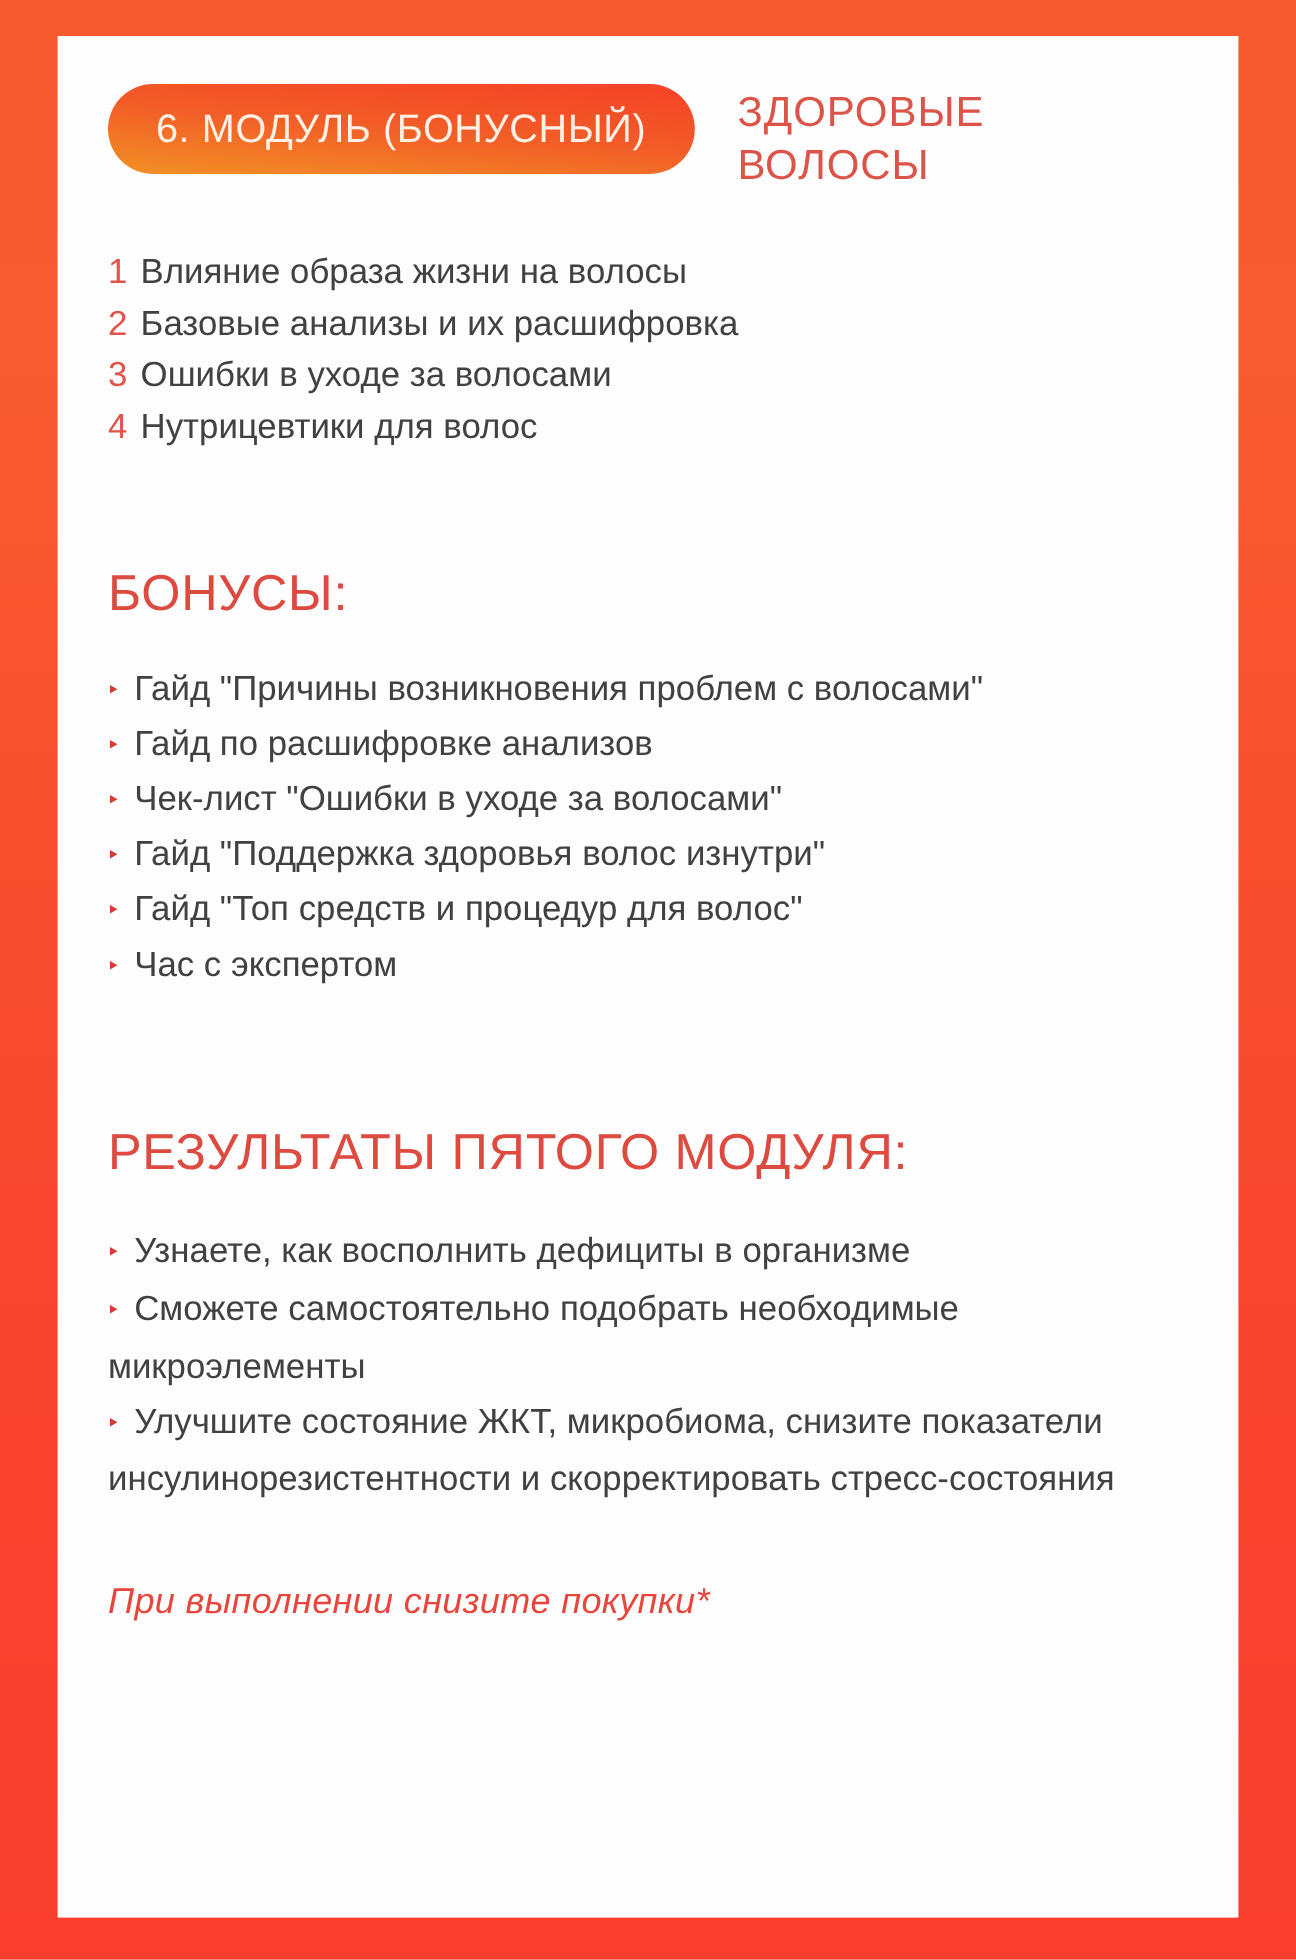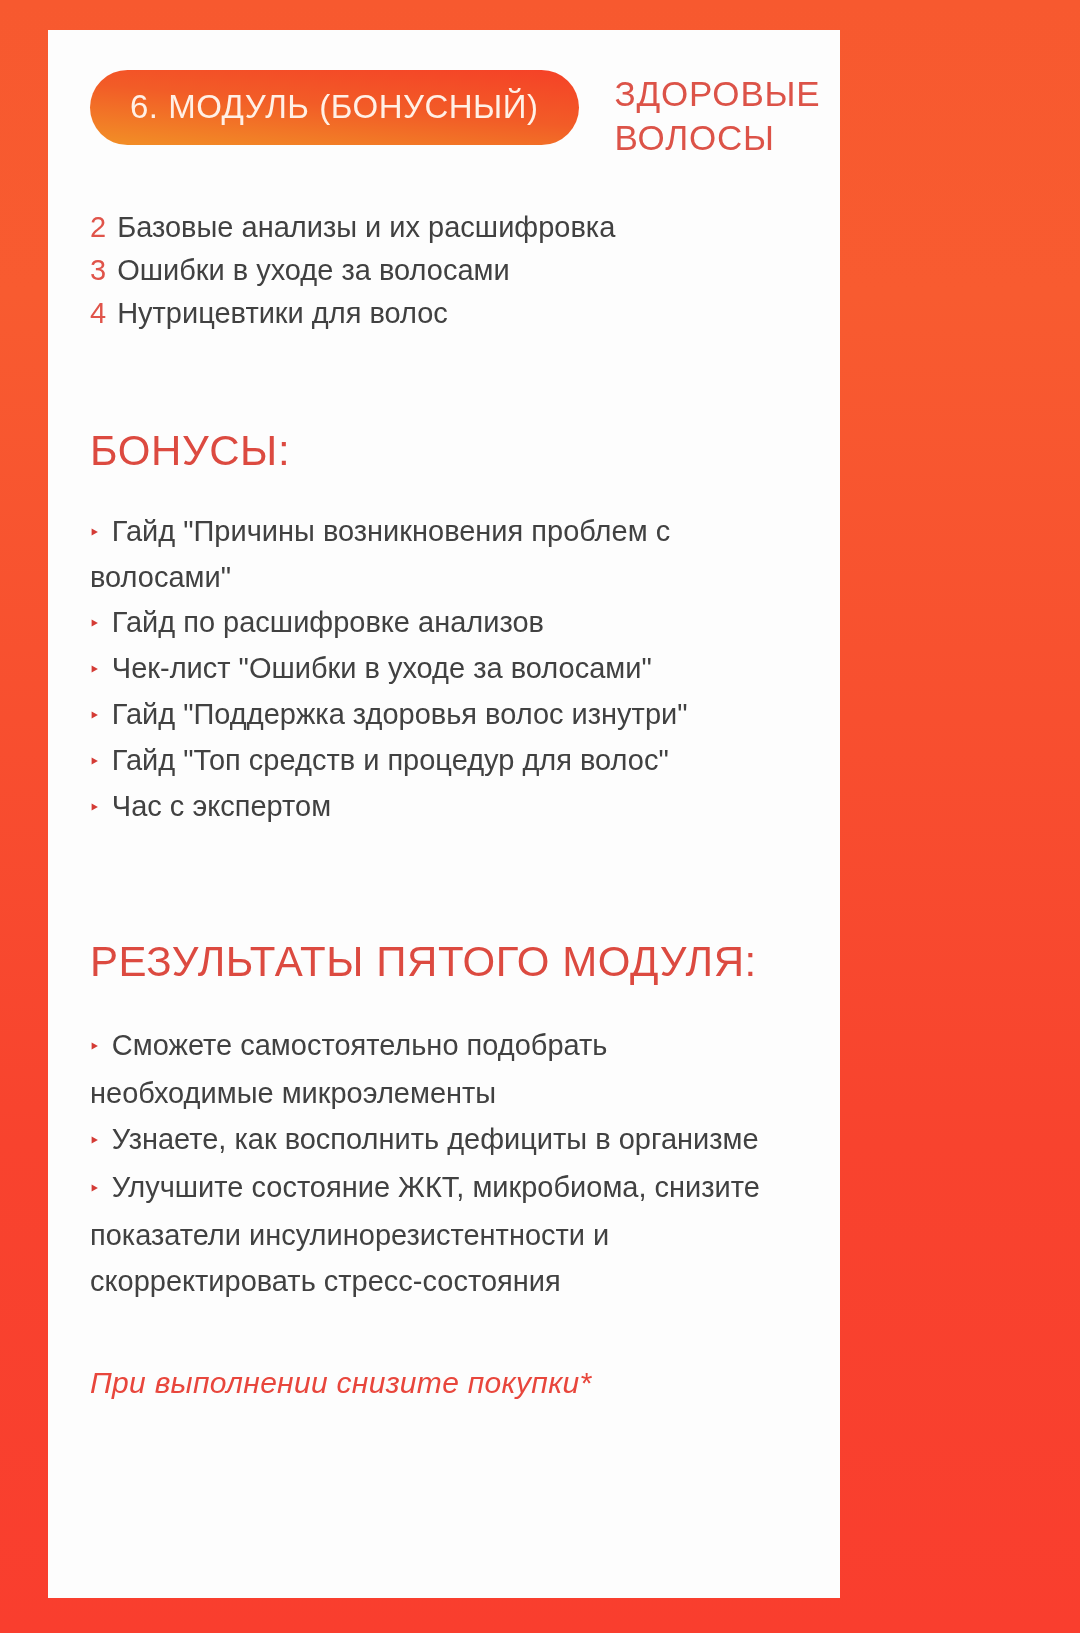--- a/index.html
+++ b/index.html
@@ -6,21 +6,21 @@
   body {
     width: 1080px; height: 1633px;
     background: linear-gradient(180deg, #F7592F 0%, #F85B30 18%, #F8432E 70%, #F93E2E 100%);
     font-family: "Liberation Sans", sans-serif;
     position: relative;
     overflow: hidden;
   }
   .card {
     position: absolute;
     left: 48px; top: 30px;
-    width: 792px; height: 1568px;
+    width: 984px; height: 1568px;
     background: #fdfdfd;
     box-sizing: border-box;
     padding: 40px 44px 0 42px;
   }
   .header {
     display: flex;
     align-items: flex-start;
   }
   .badge {
     background: linear-gradient(185deg, #F54127 0%, #F25C27 48%, #F29026 100%);
@@ -90,39 +90,40 @@
     <div class="badge">
       <span>6. МОДУЛЬ (БОНУСНЫЙ)</span>
     </div>
     <div class="title">
       <span>ЗДОРОВЫЕ</span><br>
       <span>ВОЛОСЫ</span>
     </div>
   </div>
 
   <div class="topics">
+    <p><span class="topic-num">1</span><span>Влияние образа жизни на волосы</span></p>
     <p><span class="topic-num">2</span><span>Базовые анализы и их расшифровка</span></p>
     <p><span class="topic-num">3</span><span>Ошибки в уходе за волосами</span></p>
     <p><span class="topic-num">4</span><span>Нутрицевтики для волос</span></p>
   </div>
 
   <p class="section-heading bonuses-heading">БОНУСЫ:</p>
 
   <div class="bullet-list bonus-list">
     <p><span class="tri">‣</span><span>Гайд "Причины возникновения проблем с волосами"</span></p>
     <p><span class="tri">‣</span><span>Гайд по расшифровке анализов</span></p>
     <p><span class="tri">‣</span><span>Чек-лист "Ошибки в уходе за волосами"</span></p>
     <p><span class="tri">‣</span><span>Гайд "Поддержка здоровья волос изнутри"</span></p>
     <p><span class="tri">‣</span><span>Гайд "Топ средств и процедур для волос"</span></p>
     <p><span class="tri">‣</span><span>Час с экспертом</span></p>
   </div>
 
   <p class="section-heading results-heading">РЕЗУЛЬТАТЫ ПЯТОГО МОДУЛЯ:</p>
 
   <div class="bullet-list result-list">
+    <p><span class="tri">‣</span><span>Узнаете, как восполнить дефициты в организме</span></p>
     <p><span class="tri">‣</span><span>Сможете самостоятельно подобрать необходимые микроэлементы</span></p>
-    <p><span class="tri">‣</span><span>Узнаете, как восполнить дефициты в организме</span></p>
     <p><span class="tri">‣</span><span>Улучшите состояние ЖКТ, микробиома, снизите показатели инсулинорезистентности и скорректировать стресс-состояния</span></p>
   </div>
 
   <p class="footnote">При выполнении снизите покупки*</p>
 
 </div>
 
 </body></html>

